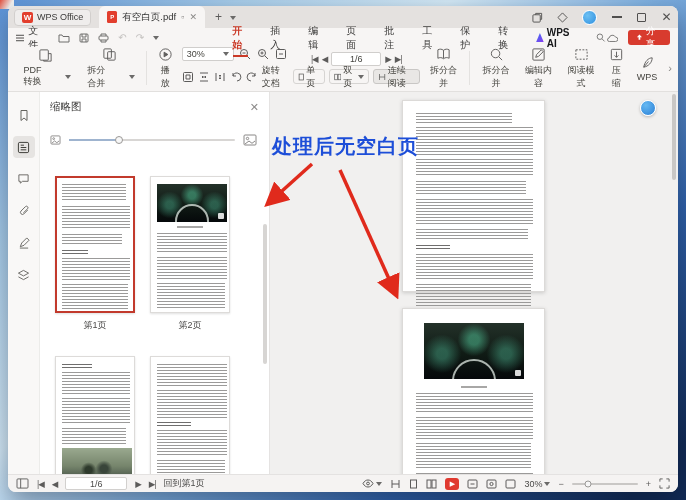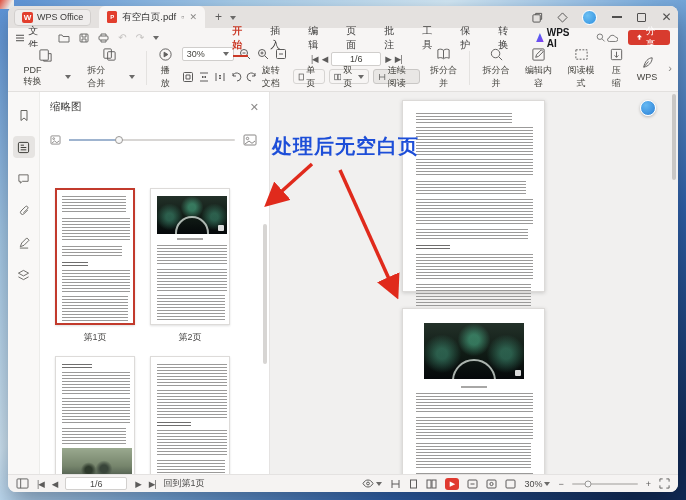--- a/index.html
+++ b/index.html
@@ -84,21 +84,21 @@
   .side .sic.active { background:#e6e4e2; color:#34332f; }
 
   .panel { width:230px; background:#ffffff; border-right:1px solid #e5e3e2; position:relative; display:flex; flex-direction:column;gap:10px; }
   .panel-head { display:flex; align-items:center; justify-content:space-between; padding:8px 10px 4px 10px; font-size:10.5px; color:#3b3a39; }
   .panel-x { color:#8c8a89; font-size:11px; }
   .slider-row { display:flex; align-items:center; gap:8px; padding:6px 12px 8px 10px; color:#8a8887; }
   .sl-track { flex:1; height:2px; background:#d8d6d4; border-radius:1px; position:relative; }
   .sl-fill { position:absolute; left:0; top:0; height:2px; width:30%; background:#9fb4cf; }
   .sl-dot { position:absolute; left:30%; top:50%; transform:translate(-50%,-50%); width:8px; height:8px; border-radius:50%; background:#f7f7f7; border:1px solid #9a9896; }
   .thumb-grid { position:relative; flex:1; overflow:hidden; padding:8px 0 0 15px; }
-  .tcol { position:absolute; top:24px; }
+  .tcol { position:absolute; top:12px; }
   .tcol1 { left:15px; } .tcol2 { left:110px; }
   .tpage { width:80px; height:137px; background:#fff; border:1px solid #dddbd9; box-shadow:0 1px 2px rgba(0,0,0,.12); padding:7px 6px; overflow:hidden; }
   .tpage.sel { border:2px solid #c23a2c; padding:6px 5px; }
   .tlabel { text-align:center; font-size:9px; color:#4b4a49; margin-top:6px; }
   .txt { background-image:repeating-linear-gradient(to bottom,#9b9a99 0 1px,transparent 1px 3px); }
   .txtd { background-image:repeating-linear-gradient(to bottom,#6f6e6d 0 1px,transparent 1px 3px); }
   .mb { margin-bottom:4px; }
   .img-cockpit { background:
       radial-gradient(circle at 50% 30%, rgba(90,220,170,.45) 0 8%, transparent 26%),
       radial-gradient(circle at 18% 55%, rgba(70,160,130,.5) 0 6%, transparent 22%),

